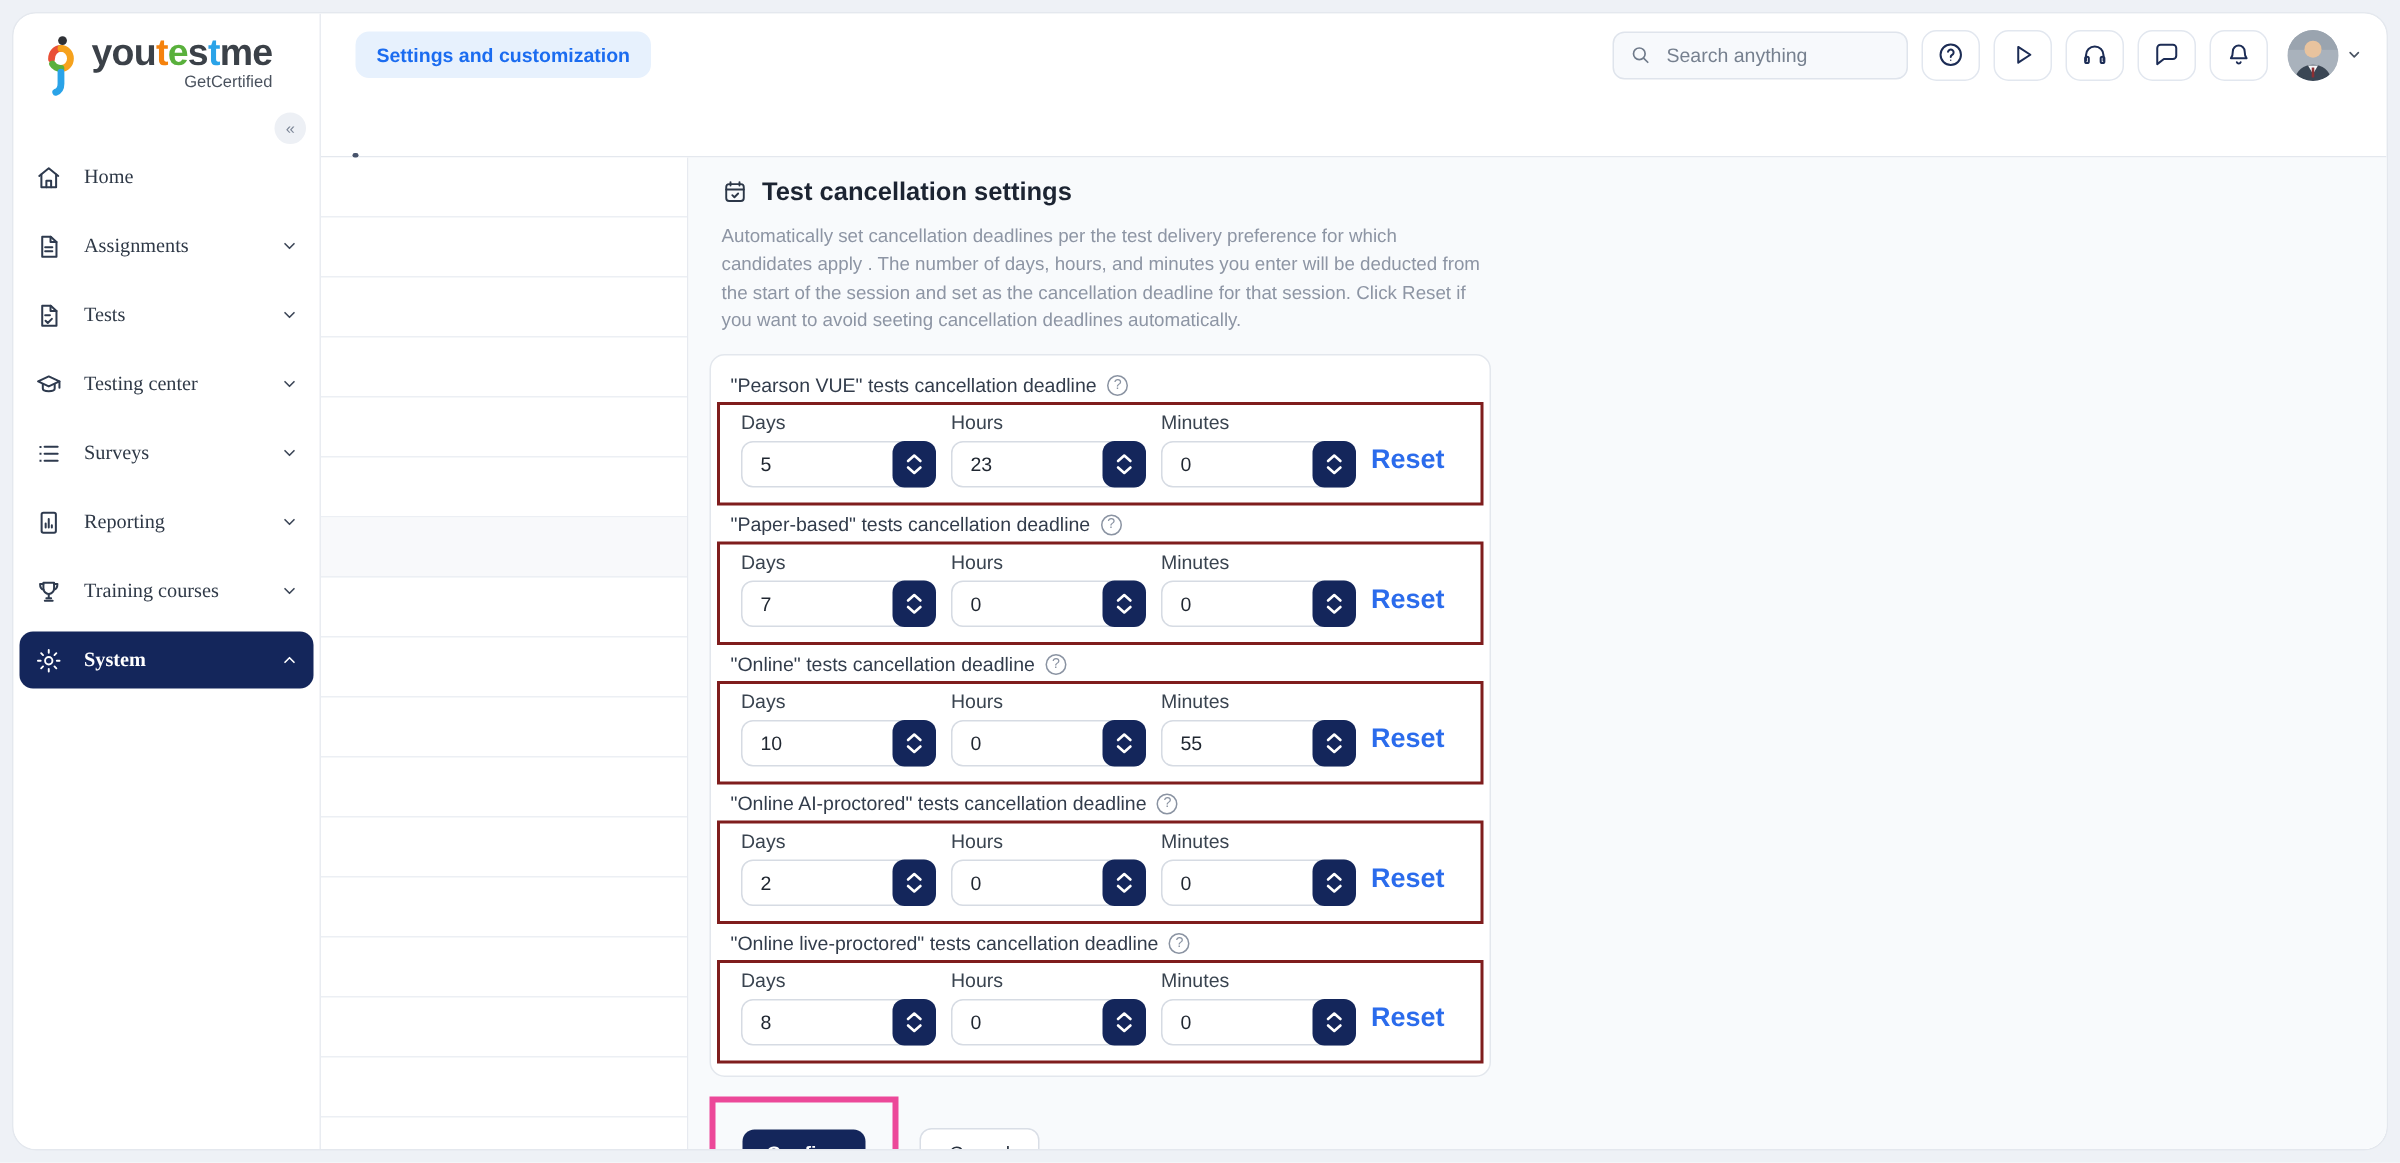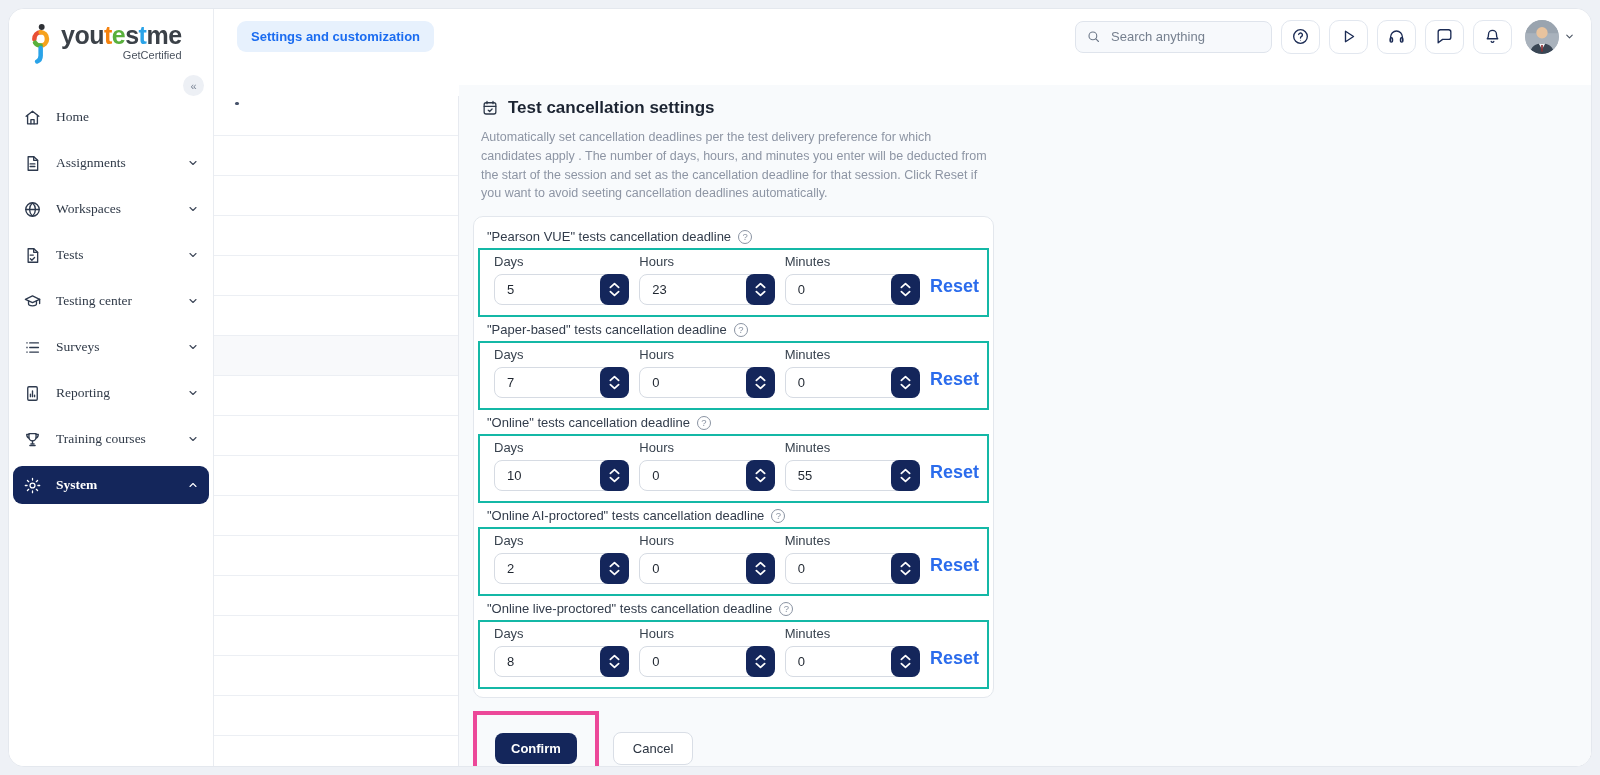--- a/index.html
+++ b/index.html
@@ -47,35 +47,35 @@
   .icon-btn svg { width:19px; height:19px; }
   .avatar-wrap { display:flex; align-items:center; gap:5px; margin-left:4px; cursor:pointer; }
   .avatar { width:34px; height:34px; border-radius:50%; overflow:hidden; background:#b9c0c9; }
   .avatar-chevron { color:#4a5463; display:flex; }
   
   .tabsbar { height:41px; border-bottom:1px solid #e4e8ee; display:flex; align-items:stretch; gap:27px; padding-left:23px; }
   .tab { font-size:13px; color:#3c4452; display:flex; align-items:center; position:relative; cursor:pointer; white-space:nowrap; }
   .tab.active { font-weight:bold; color:#151c28; }
   .tab.active::after { content:""; position:absolute; left:-2px; right:-2px; bottom:-1px; height:3px; background:#47536b; border-radius:2px; }
   
-  .bodyrow { flex:1; display:flex; min-height:0;align-items:center; }
+  .bodyrow { flex:1; display:flex; min-height:0; }
   .settings-menu { width:245px; min-width:245px; border-right:1px solid #e7eaf0; background:#fff; overflow:hidden; }
   .menu-item { height:40px; display:flex; align-items:center; padding:0 18px; font-size:13px; color:#3b4452;
     border-bottom:1px solid #eceff4; cursor:pointer; white-space:nowrap; }
   .menu-item.active { font-weight:bold; color:#1f2735; background:#f8f9fb; }
   .content { flex:1; background:#f8fafc; padding:13px 20px 0 14px; overflow:hidden; }
   .page-title { display:flex; align-items:center; gap:9px; font-size:17px; font-weight:bold; color:#1c2432; padding-left:8px; }
   .title-icon { color:#2c3748; display:flex; } .title-icon svg { width:18px; height:18px; }
   .desc { width:512px; margin:10px 0 0 8px; font-size:12.5px; line-height:1.5; color:#8d95a4; }
   
   .card { width:521px; margin-top:13px; background:#fff; border:1px solid #e3e7ed; border-radius:10px; padding:7px 4px 8px; }
   .group-title { display:flex; align-items:center; gap:7px; font-size:13px; color:#323c4b; margin:5px 6px 4px 9px; }
   .info { width:14px; height:14px; min-width:14px; border:1.2px solid #8a93a2; border-radius:50%; color:#8a93a2;
     font-size:9.5px; line-height:1; display:inline-flex; align-items:center; justify-content:center; }
-  .red-box { border:2px solid #14b8a6; padding:4px 4px 10px 14px; display:flex; align-items:flex-end; }
+  .red-box { border:2px solid #7f1d1d; padding:4px 20px 10px 14px; display:flex; align-items:flex-end; }
   .field { width:137px; margin-right:10px; }
   .field-label { font-size:13px; color:#39434f; margin-bottom:5px; }
   .numwrap { position:relative; height:31px; }
   .num-input { width:100%; height:31px; border:1px solid #d6dbe3; border-radius:8px; padding:0 36px 0 12px;
     font-size:13px; color:#1f2630; background:#fff; font-family:inherit; outline:none; }
   .spinner { position:absolute; right:0; top:0; width:29px; height:31px; background:#14265b; border-radius:8px;
     display:flex; flex-direction:column; align-items:center; justify-content:center; gap:1px; color:#fff; cursor:pointer; }
   .spinner svg { width:11px; height:7px; display:block; }
   .reset { margin-left:auto; margin-bottom:8px; margin-right:4px; color:#2b6cec; font-size:18px; font-weight:bold;
     text-decoration:none; cursor:pointer; }
@@ -122,35 +122,20 @@
   </div>
         <div class="nav-item">
     <span class="nav-icon">
             <svg viewBox="0 0 24 24" fill="none" stroke="currentColor" stroke-width="1.7" stroke-linecap="round" stroke-linejoin="round">
               <path d="M6.5 3.5h7.2L18.5 8v12.5h-12V3.5z"></path>
               <path d="M13.5 3.5V8h5"></path>
               <path d="M9 12.5h6M9 15.8h6"></path>
             </svg>
           </span>
     <span class="nav-label">Assignments</span>
-    <span class="nav-chevron">
-            <svg width="12" height="12" viewBox="0 0 24 24" fill="none" stroke="currentColor" stroke-width="2.2" stroke-linecap="round" stroke-linejoin="round">
-              <path d="M6 9l6 6 6-6"></path>
-            </svg>
-          </span>
-  </div>
-        <div class="nav-item">
-    <span class="nav-icon">
-            <svg viewBox="0 0 24 24" fill="none" stroke="currentColor" stroke-width="1.7" stroke-linecap="round" stroke-linejoin="round">
-              <circle cx="12" cy="12" r="8.5"></circle>
-              <path d="M3.5 12h17"></path>
-              <path d="M12 3.5c2.4 2.3 3.7 5.3 3.7 8.5s-1.3 6.2-3.7 8.5C9.6 18.2 8.3 15.2 8.3 12s1.3-6.2 3.7-8.5z"></path>
-            </svg>
-          </span>
-    <span class="nav-label">Workspaces</span>
     <span class="nav-chevron">
             <svg width="12" height="12" viewBox="0 0 24 24" fill="none" stroke="currentColor" stroke-width="2.2" stroke-linecap="round" stroke-linejoin="round">
               <path d="M6 9l6 6 6-6"></path>
             </svg>
           </span>
   </div>
         <div class="nav-item">
     <span class="nav-icon">
             <svg viewBox="0 0 24 24" fill="none" stroke="currentColor" stroke-width="1.7" stroke-linecap="round" stroke-linejoin="round">
               <path d="M6.5 3.5h7.2L18.5 8v12.5h-12V3.5z"></path>

